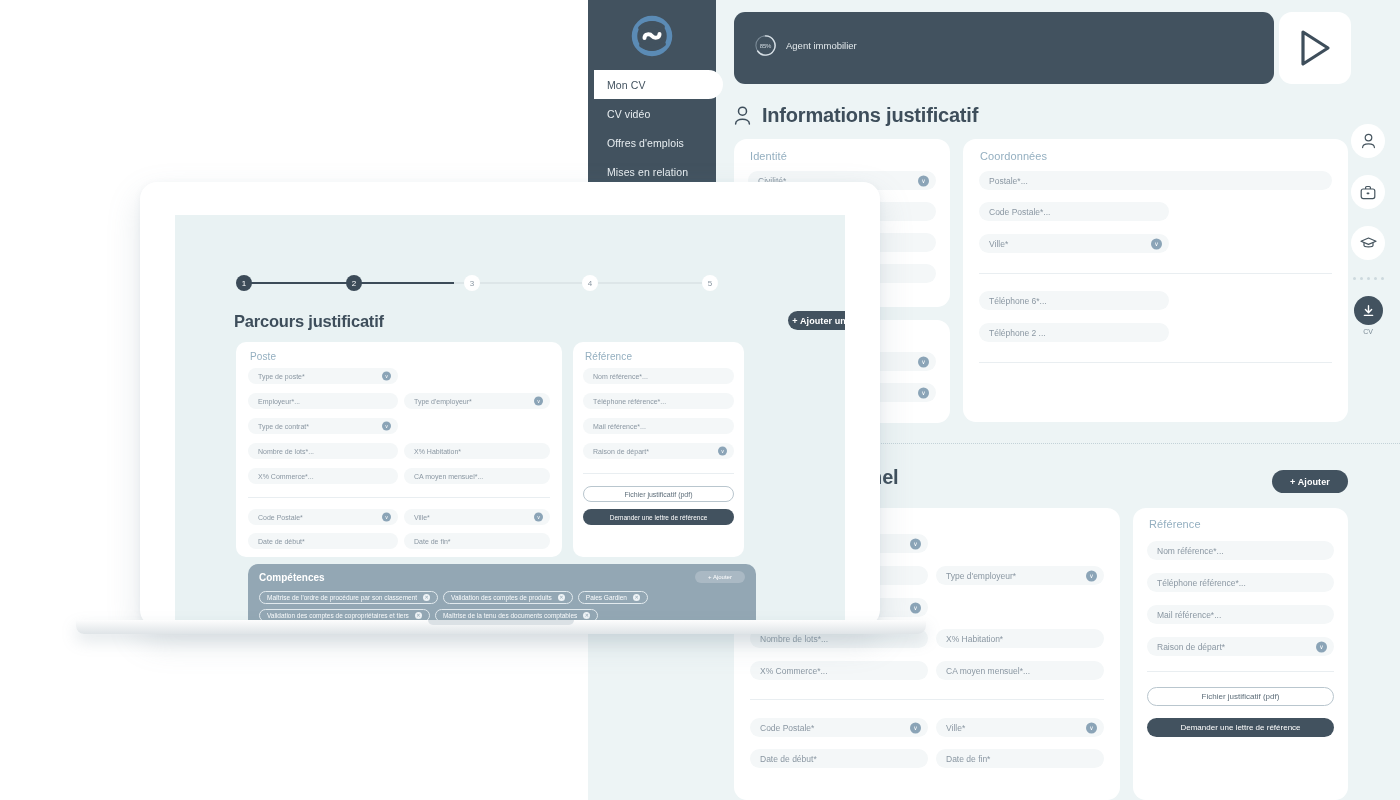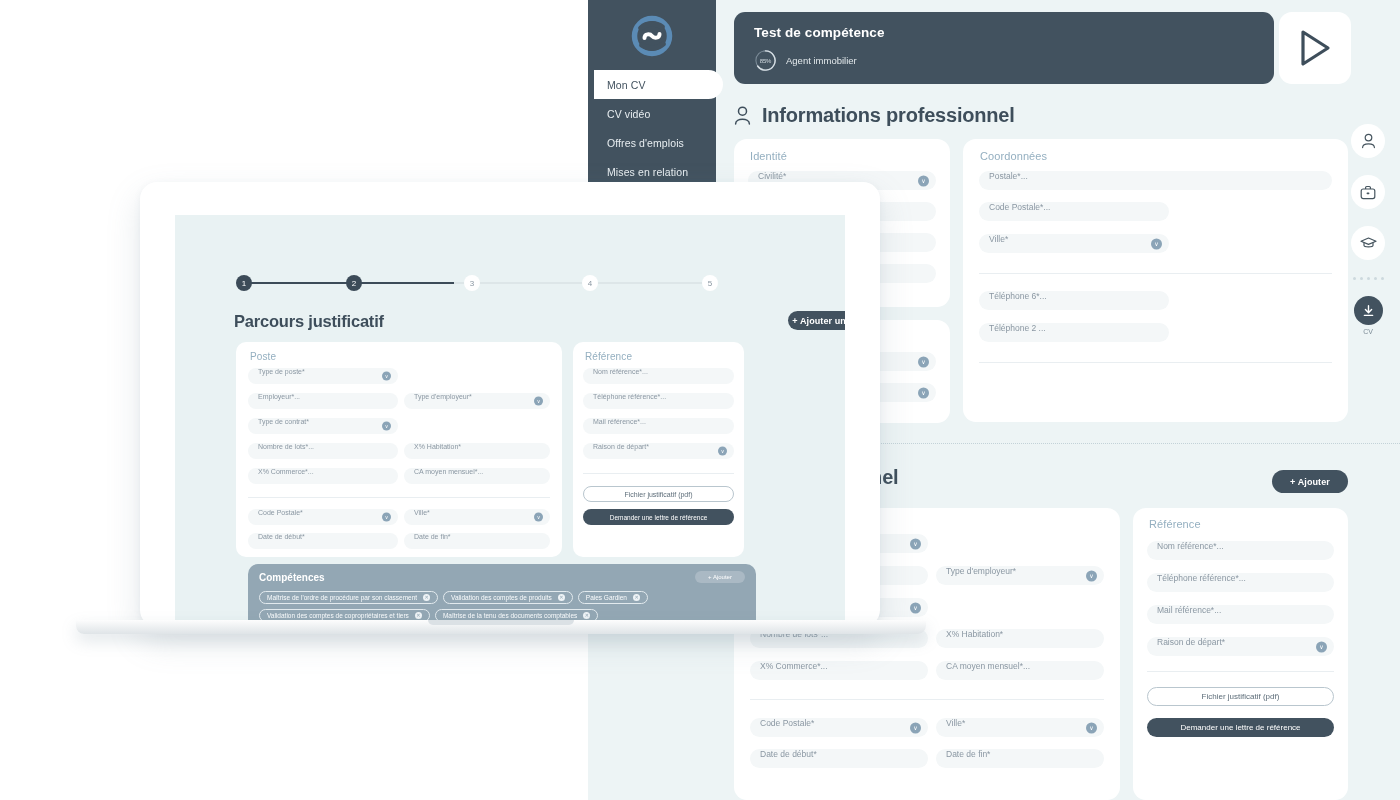--- a/index.html
+++ b/index.html
@@ -65,21 +65,21 @@
   }
 
   
   .card { position: absolute; background: #fff; border-radius: 13px; }
   .card-title {
     font-size: 11px; color: #94afc0; font-weight: normal;
     letter-spacing: .1px;
   }
   .field {
     position: relative; height: 19px; background: #f4f7f8; border-radius: 10px;
-    display: flex; padding: 0 10px;
+    display: flex; align-items: center; padding: 0 10px;
     font-size: 8.5px; color: #8a97a2;
   }
   .field .chev {
     position: absolute; right: 7px; top: 50%; transform: translateY(-50%);
     width: 11px; height: 11px; border-radius: 50%; background: #8ba4b7;
     display: flex; align-items: center; justify-content: center;
     color: #fff; font-size: 6px; line-height: 1;
   }
   .hr { height: 1px; background: #e9eef1; }
 
@@ -212,21 +212,20 @@
         <div class="nav-item">
           <span>Offres d'emplois</span>
         </div>
         <div class="nav-item">
           <span>Mises en relation</span>
         </div>
       </div>
     </div>
 
     <div class="hero">
-      <div class="hero-title">Test de compétence</div>
       <div class="hero-sub">
         <div class="ring">
           <svg width="23" height="23" viewBox="0 0 23 23">
             <circle cx="11.5" cy="11.5" r="9.6" fill="none" stroke="#7a8a96" stroke-width="1.1"></circle>
             <path d="M11.5 1.9 A9.6 9.6 0 1 1 3.6 17" fill="none" stroke="#d6dee4" stroke-width="1.4" stroke-linecap="round"></path>
           </svg>
           <span>85%</span>
         </div>
         <div class="hero-sub-label">Agent immobilier</div>
       </div>
@@ -236,21 +235,21 @@
       <svg width="34" height="38" viewBox="0 0 34 38">
         <path d="M5 3 L30 19 L5 35 Z" fill="none" stroke="#3e4e5b" stroke-width="3.2" stroke-linejoin="round"></path>
       </svg>
     </div>
 
     <div class="section-head" style="left:146px; top:104px;">
       <svg width="17" height="19" viewBox="0 0 17 19">
         <circle cx="8.5" cy="5.2" r="4" fill="none" stroke="#3e4e5b" stroke-width="1.5"></circle>
         <path d="M1.6 18 C1.6 11.8, 15.4 11.8, 15.4 18" fill="none" stroke="#3e4e5b" stroke-width="1.5" stroke-linecap="round"></path>
       </svg>
-      <div class="sh-title">Informations professionnel</div>
+      <div class="sh-title">Informations justificatif</div>
     </div>
 
     <div class="card" style="left:146px; top:139px; width:216px; height:168px;">
       <div class="card-title" style="position:absolute;left:16px;top:11px;">Identité</div>
       <div class="field" style="position:absolute;left:14px;top:32px;width:188px;">
         <span>Civilité*</span>
         <span class="chev">∨</span>
       </div>
       <div class="field" style="position:absolute;left:14px;top:63px;width:188px;">
         <span></span>

